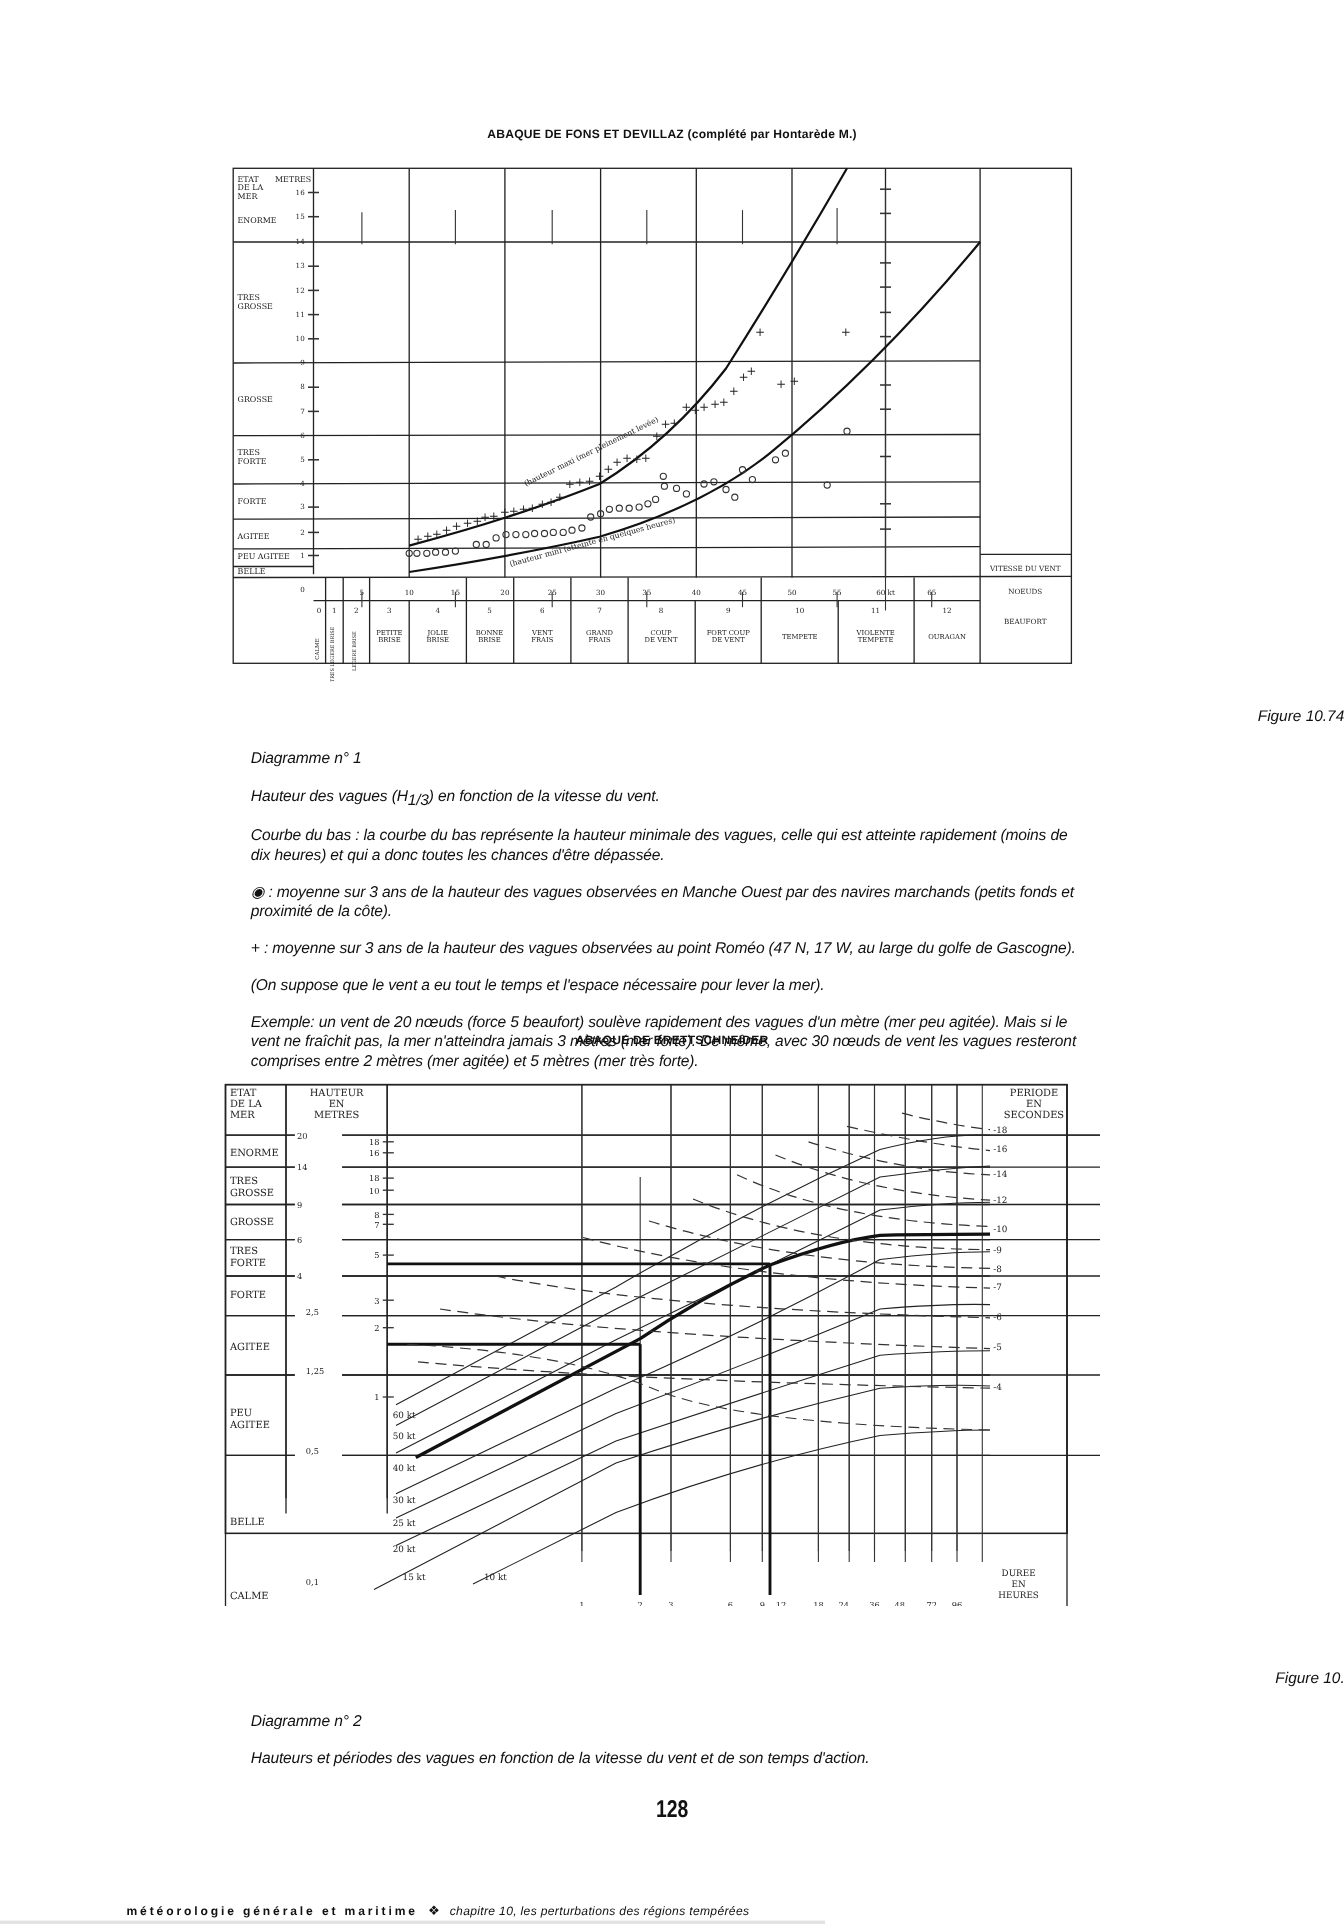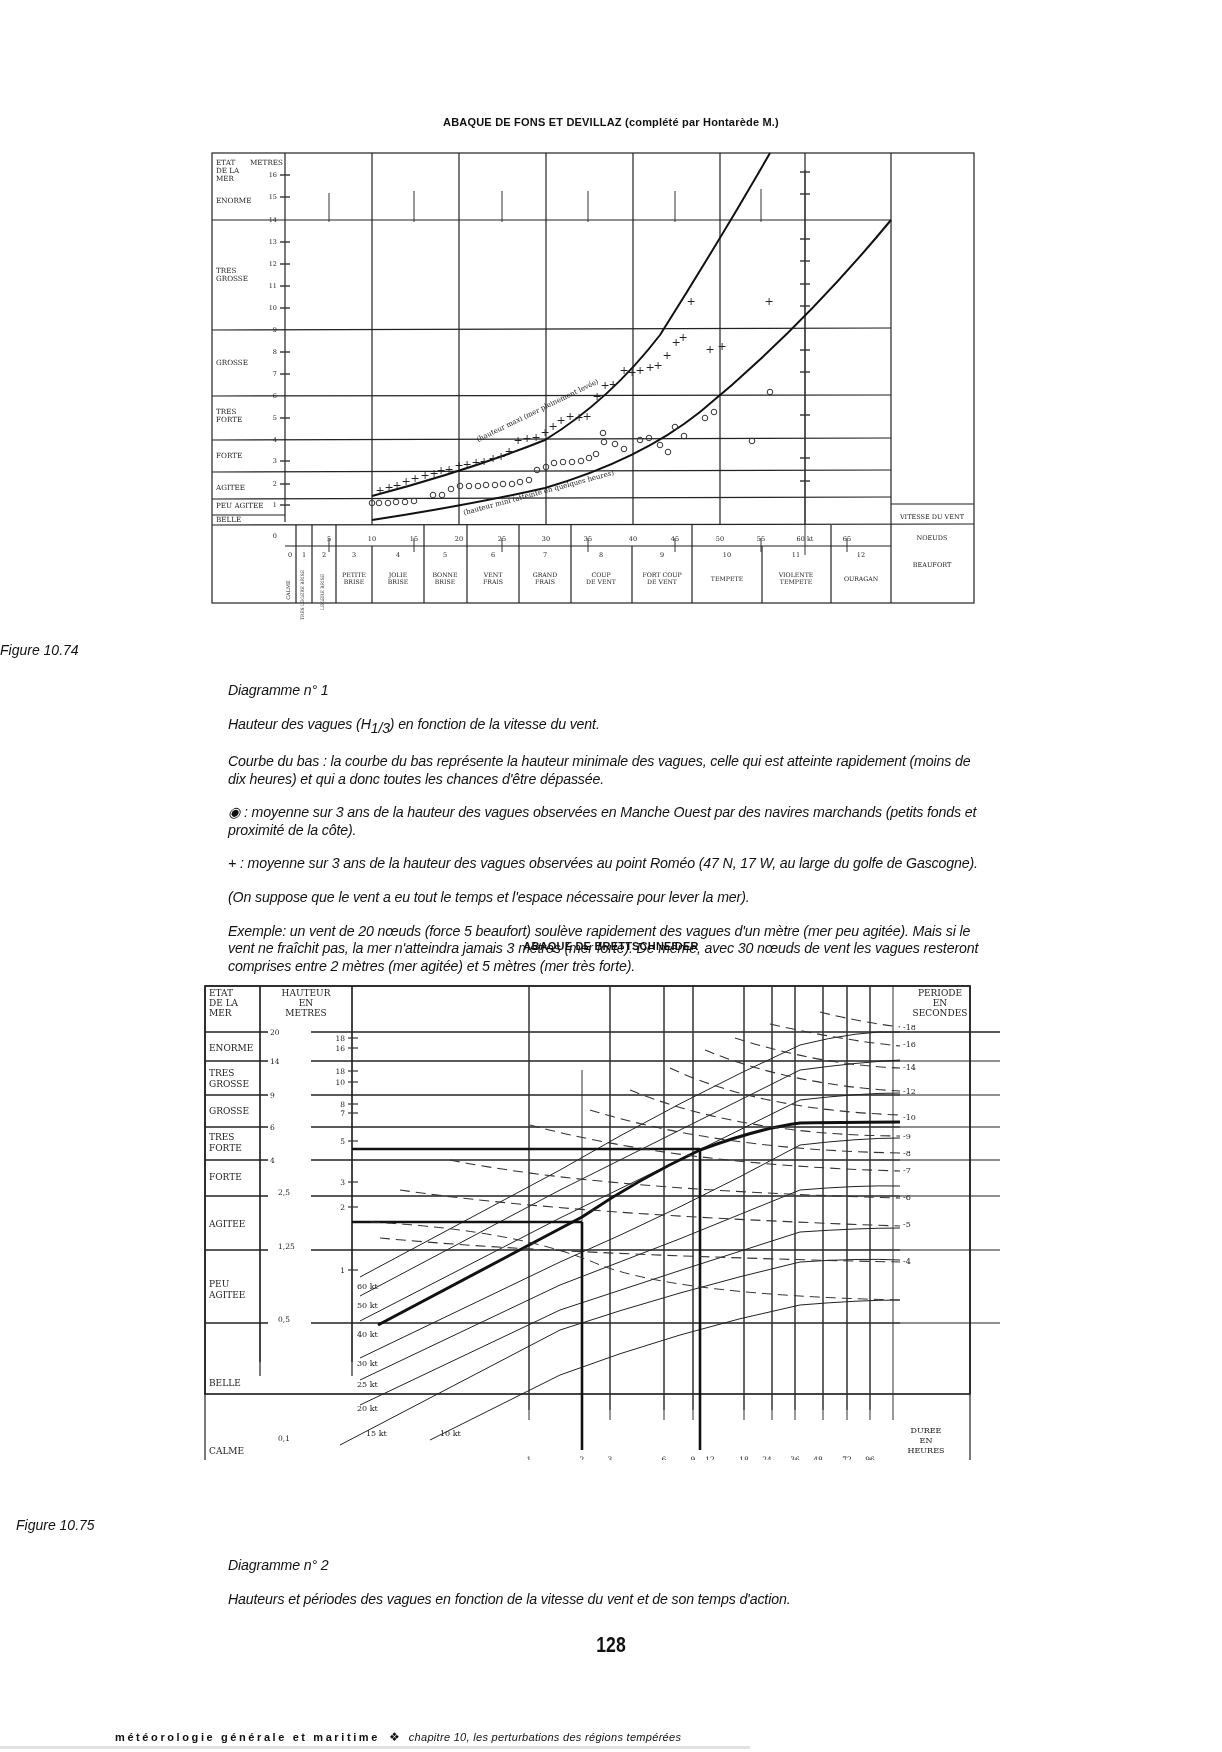--- a/index.html
+++ b/index.html
@@ -1,18 +1,18 @@
 <!DOCTYPE html>
 <html><head>
 <meta charset="utf-8">
 <style>
   html, body { margin: 0; padding: 0; background: #ffffff; }
   body { width: 1222px; height: 1752px; position: relative; overflow: hidden; color: #111; font-family: "Liberation Sans", sans-serif; }
   .title { position: absolute; left: 0; width: 1222px; text-align: center; font-weight: bold; font-size: 11px; letter-spacing: 0.2px; }
-  .fig-caption { position: absolute; left: 0; width: 1222px; text-align: left; font-style: italic; font-size: 14px; }
+  .fig-caption { position: absolute; left: 0; width: 1222px; text-align: right; font-style: italic; font-size: 14px; }
   .textblock { position: absolute; left: 212px; width: 790px; font-style: italic; font-size: 14.2px; line-height: 17.6px; font-family: "Liberation Sans", sans-serif; letter-spacing: -0.15px; }
   .textblock p { margin: 16px; }
   .page-number { position: absolute; top: 1632px; left: 0; width: 1222px; text-align: center; font-weight: bold; font-size: 22px; font-family: "Liberation Sans", sans-serif; transform: scaleX(0.8); }
   .footer { position: absolute; top: 1730px; left: 115px; font-size: 11px; white-space: nowrap; }
   .footer .bold { font-weight: bold; letter-spacing: 2.6px; font-family: "Liberation Sans", sans-serif; }
   .footer .italic { font-style: italic; letter-spacing: 0.3px; }
   .footer .diamond { display: inline-block; margin: 0 6px; font-size: 12px; }
   .bottom-rule { position: absolute; top: 1746px; left: 0; width: 750px; height: 3px; background: #e2e2e2; }
   svg text { font-family: "DejaVu Serif", serif; fill: #222; }
   .chart { position: absolute; }

